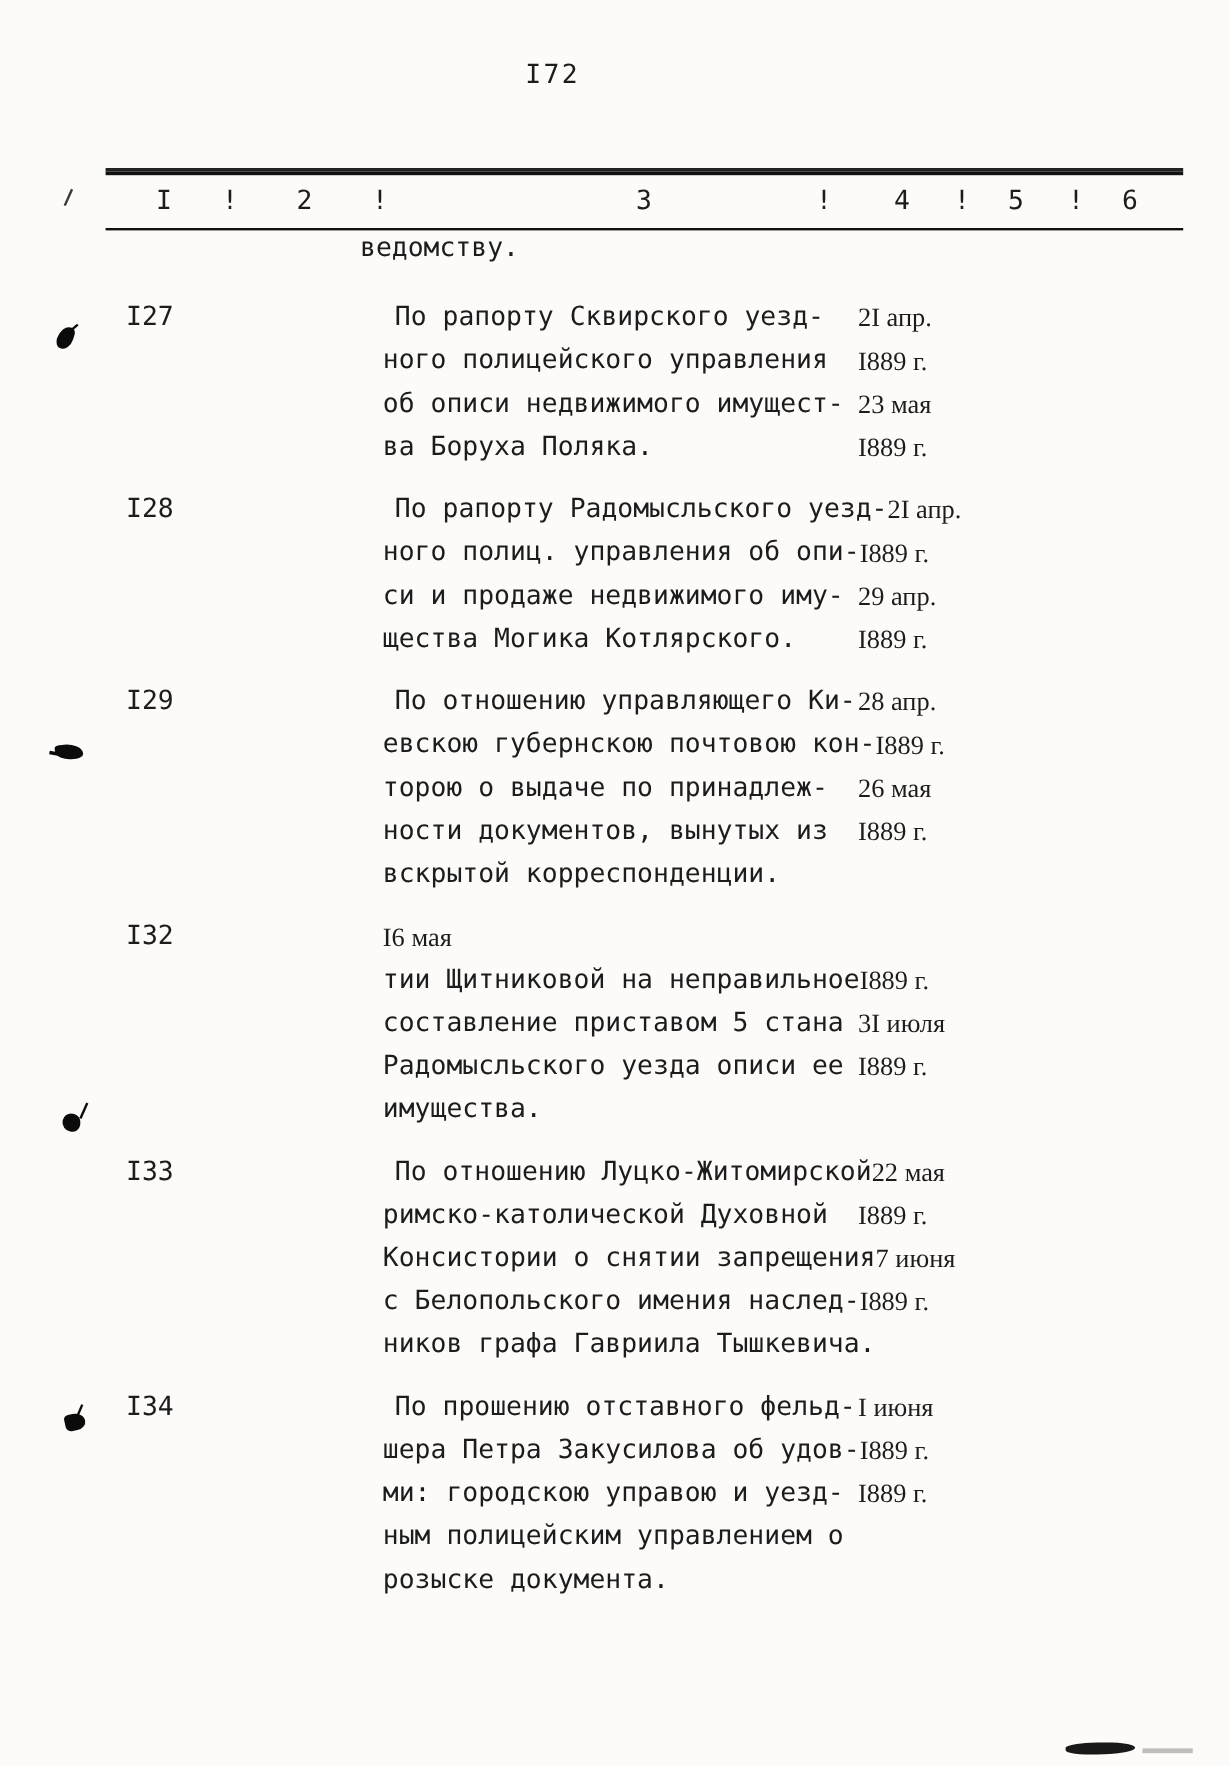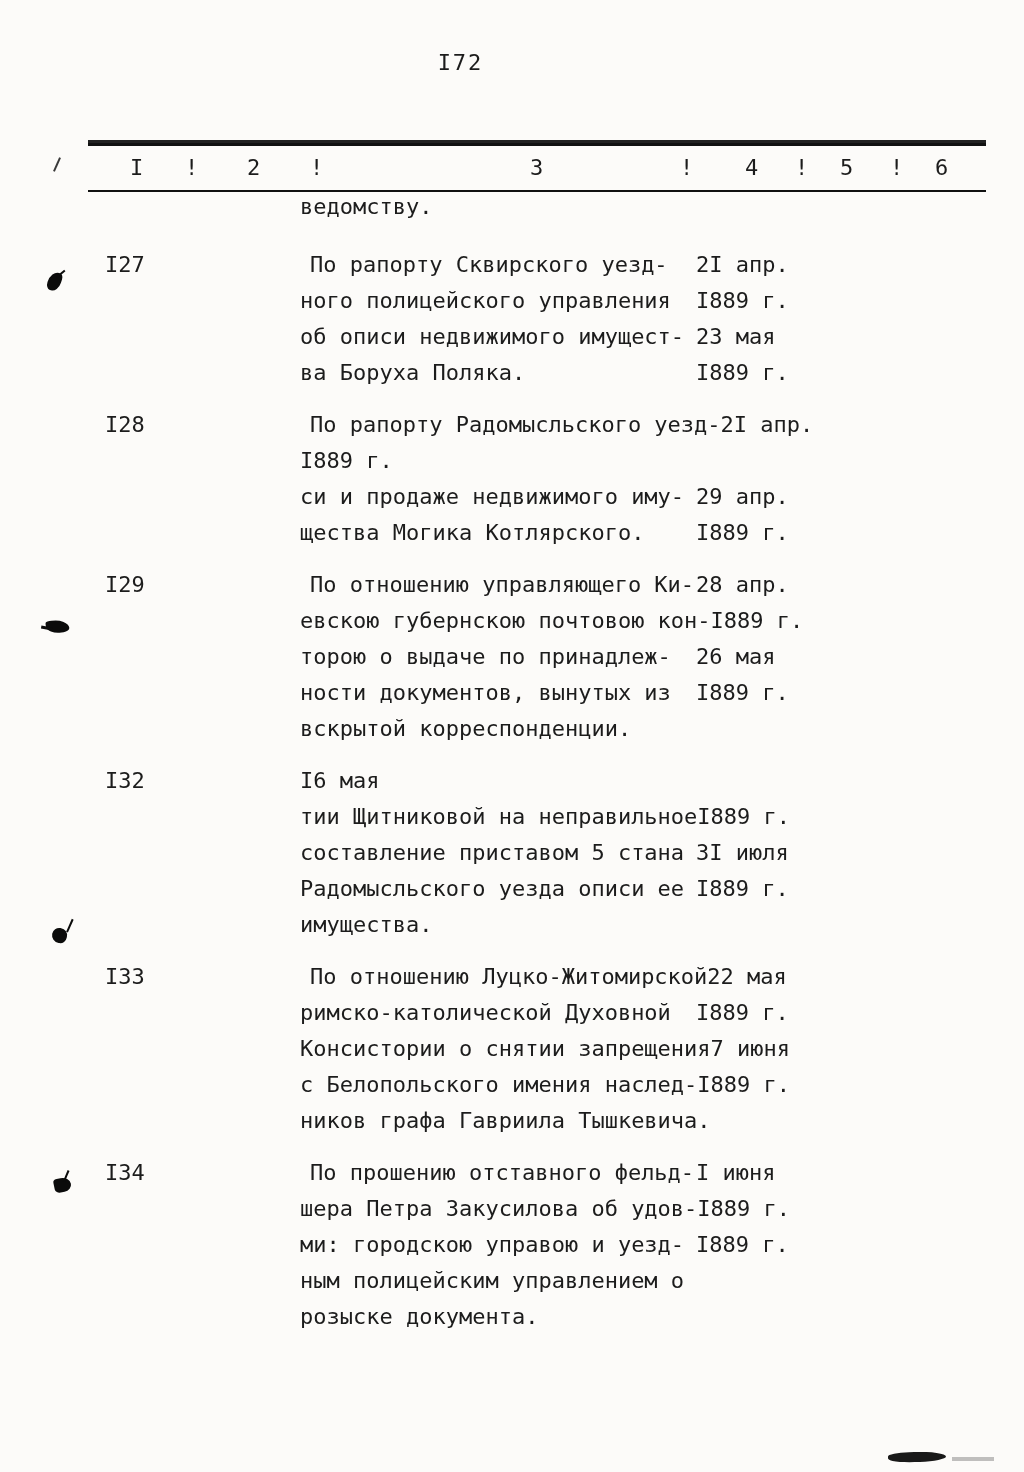--- a/index.html
+++ b/index.html
@@ -42,25 +42,25 @@
   .hc-10 { left: 847px; }
 
   
   .content { position: absolute; top: 189px; left: 105px; width: 880px; }
   .continuation {
     margin-left: 195px; margin-bottom: 22px;
     font-size: 22px; line-height: 36px; white-space: pre;
   }
   .entry { display: flex; margin-bottom: 16px; }
   .entry-number { width: 195px; font-size: 22px; line-height: 36px; flex: none; }
-  .entry-lines { flex: none; }
+  .entry-lines { flex: none; margin-left: 19px; }
   .line { display: flex; font-size: 22px; line-height: 36px; white-space: pre; }
   .desc { min-width: 396px; }
   .line:first-child .desc { text-indent: 10px; }
-  .date { white-space: pre; }
+  .date { white-space: pre; font-family: Liberation Serif, serif; }
 
   
   .ink { position: absolute; background: #0b0b0b; }
   .ink::after { content: ""; position: absolute; background: #0b0b0b; }
   .ink-1 { left: 48px; top: 272px; width: 13px; height: 19px;
            border-radius: 70% 30% 60% 40%; transform: rotate(18deg); }
   .ink-1::after { left: 9px; top: -5px; width: 2px; height: 11px; transform: rotate(32deg); }
   .ink-2 { left: 46px; top: 620px; width: 23px; height: 13px;
            border-radius: 20% 80% 30% 70%; transform: rotate(-8deg); }
   .ink-2::after { left: -5px; top: 5px; width: 11px; height: 3px; transform: rotate(18deg); }
@@ -118,21 +118,21 @@
         <div class="line"><span class="desc">ного полицейского управления</span><span class="date">I889 г.</span></div>
         <div class="line"><span class="desc">об описи недвижимого имущест-</span><span class="date">23 мая</span></div>
         <div class="line"><span class="desc">ва Боруха Поляка.</span><span class="date">I889 г.</span></div>
       </div>
     </div>
 
     <div class="entry">
       <div class="entry-number">I28</div>
       <div class="entry-lines">
         <div class="line"><span class="desc">По рапорту Радомысльского уезд-</span><span class="date">2I апр.</span></div>
-        <div class="line"><span class="date">I889 г.</span></div>
+        <div class="line"><span class="desc">ного полиц. управления об опи-</span><span class="date">I889 г.</span></div>
         <div class="line"><span class="desc">си и продаже недвижимого иму-</span><span class="date">29 апр.</span></div>
         <div class="line"><span class="desc">щества Могика Котлярского.</span><span class="date">I889 г.</span></div>
       </div>
     </div>
 
     <div class="entry">
       <div class="entry-number">I29</div>
       <div class="entry-lines">
         <div class="line"><span class="desc">По отношению управляющего Ки-</span><span class="date">28 апр.</span></div>
         <div class="line"><span class="desc">евскою губернскою почтовою кон-</span><span class="date">I889 г.</span></div>

